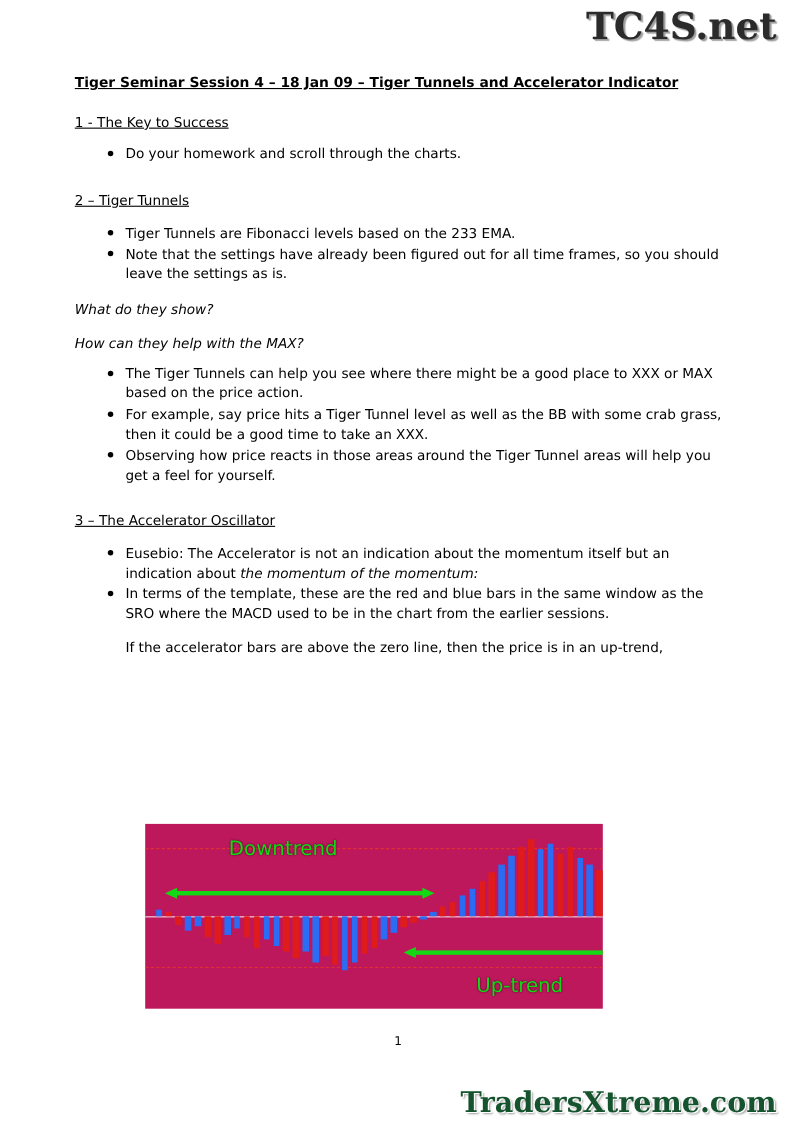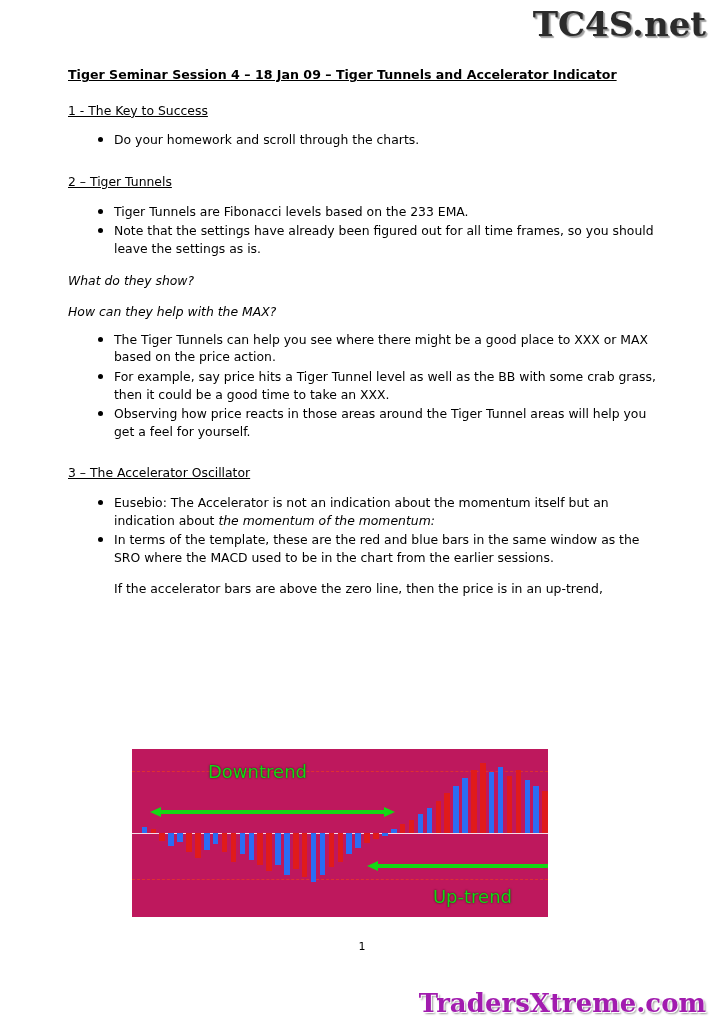--- a/index.html
+++ b/index.html
@@ -215,21 +215,21 @@
   }
 
   
   .logo-bottom {
     position: absolute;
     right: 18px;
     bottom: 6px;
     font-family: "DejaVu Serif", serif;
     font-weight: bold;
     font-size: 26px;
-    color: #a21caf;
+    color: #14532d;
     text-shadow:
       1px 1px 0 #ffffff,
       2px 2px 2px rgba(0,0,0,0.4);
   }
 </style>
 </head>
 <body>
 
 <div class="page">
 

